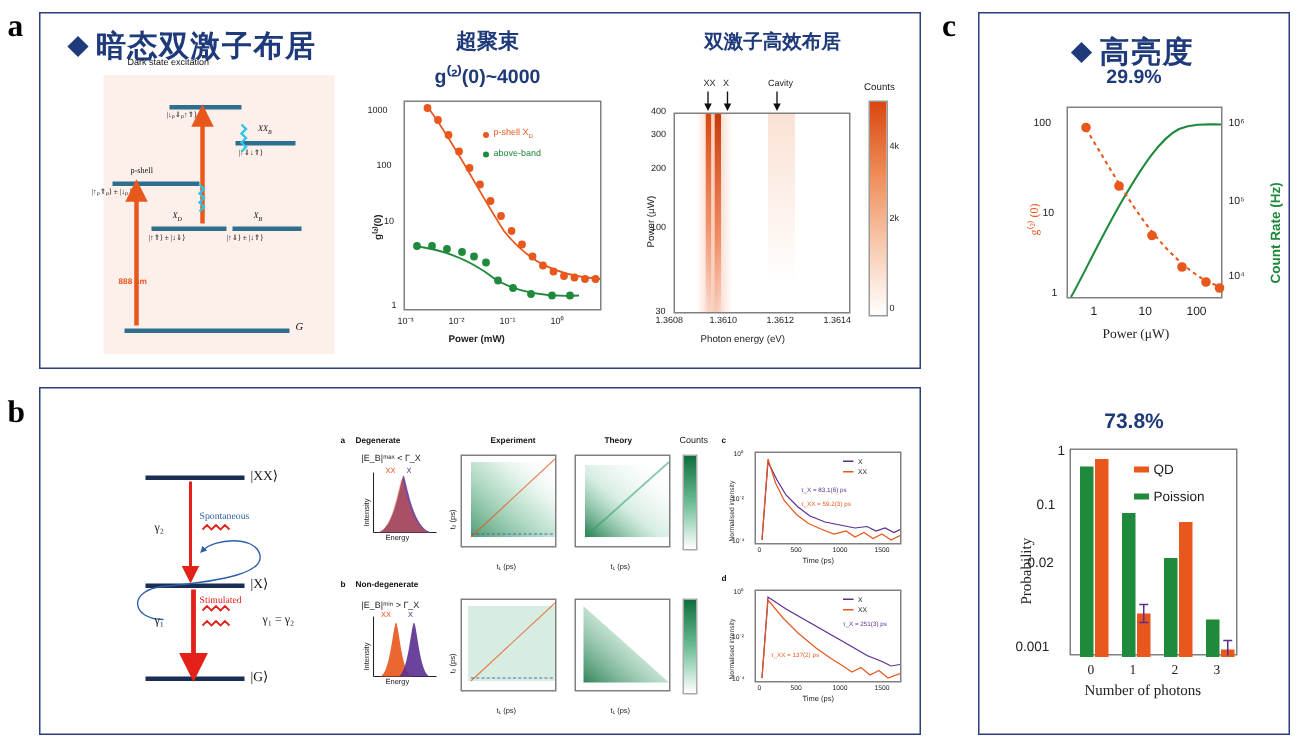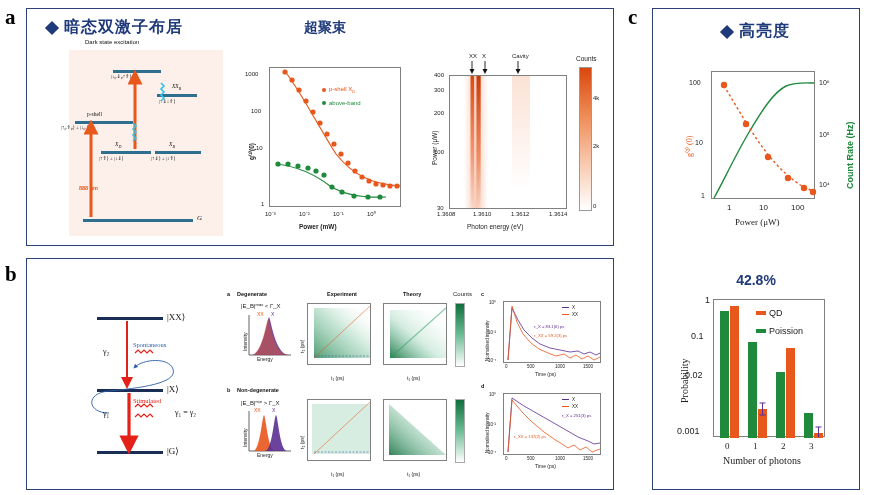--- a/index.html
+++ b/index.html
@@ -1,21 +1,21 @@
 <!DOCTYPE html>
 <html><head>
 <meta charset="utf-8">
 <style>
   html,body{margin:0;padding:0;background:#ffffff;}
   body{width:869px;height:495px;font-family:"Liberation Sans",sans-serif;color:#1a1a1a;position:relative;overflow:hidden;}
   .panel{position:absolute;border:1.5px solid #2b3f7a;background:#fff;box-sizing:border-box;}
   .panel-letter{position:absolute;font-family:"Liberation Serif",serif;font-weight:bold;font-size:21px;color:#000;}
   .sec-title{display:flex;align-items:center;justify-content:center;gap:7px;color:#1f3a7a;font-weight:bold;}
   .diamond{width:10px;height:10px;background:#1f3a7a;transform:rotate(45deg);display:inline-block;}
-  .cn{font-size:16px;letter-spacing:1px;}
+  .cn{font-size:20px;letter-spacing:1px;}
   .sub-title{text-align:center;color:#1f3a7a;font-weight:bold;font-size:13px;}
   .plotbox{position:absolute;border:1px solid #808080;background:#fff;box-sizing:border-box;}
   .tick{position:absolute;font-size:6px;color:#222;white-space:nowrap;}
   .axlabel{position:absolute;font-size:6.5px;color:#222;white-space:nowrap;}
   .rot{transform-origin:0 0;}
   svg{display:block;overflow:visible;}
   .lvl{position:absolute;background:#2e6e8e;height:2.5px;}
   .lvllabel{position:absolute;font-size:5.5px;color:#111;white-space:nowrap;font-family:"Liberation Serif",serif;}
   .nm{position:absolute;font-size:5.5px;color:#e8571c;font-weight:bold;}
   .tinyhead{position:absolute;font-size:5.5px;color:#111;font-weight:bold;}
@@ -68,20 +68,21 @@
       <line x1="36" y1="178" x2="36" y2="88" stroke="#e8571c" stroke-width="3" marker-end="url(#oarrow)"></line>
       <line x1="80" y1="110" x2="80" y2="38" stroke="#e8571c" stroke-width="3" marker-end="url(#oarrow)"></line>
       <path d="M78,84 l3,3 l-3,3 l3,3 l-3,3 l3,3 l-3,3" stroke="#2ec5e8" stroke-width="1.6" fill="none"></path>
       <path d="M106,44 l3,3 l-3,3 l3,3 l-3,3 l3,3 l-3,3" stroke="#2ec5e8" stroke-width="1.6" fill="none"></path>
     </svg>
     <div class="nm" style="left:24px;top:146px;">888 nm</div>
   </div>
 
   <div style="position:absolute;left:208px;top:6px;width:180px;height:226px;">
     <div class="sub-title" style="margin-top:4px;font-size:14px;">超聚束</div>
+    <div class="sub-title" style="margin-top:4px;font-size:13px;">g⁽²⁾(0)~4000</div>
 
     <div class="plotbox" style="left:34px;top:52px;width:132px;height:140px;">
       <svg width="132" height="140" viewBox="0 0 132 140">
         <path d="M14,2 C30,22 48,58 66,86 C82,106 100,116 130,118" stroke="#e8571c" stroke-width="1.2" fill="none"></path>
         <path d="M6,96 C24,98 42,104 60,118 C76,128 96,130 116,129" stroke="#1f8a3c" stroke-width="1.2" fill="none"></path>
         <g fill="#e8571c">
           <circle cx="15" cy="4" r="2.6"></circle>
             <circle cx="22" cy="12" r="2.6"></circle>
             <circle cx="29" cy="22" r="2.6"></circle>
           <circle cx="36" cy="33" r="2.6"></circle>
@@ -128,20 +129,21 @@
     <div class="tick" style="left:26px;top:186px;">1</div>
     <div class="tick" style="left:30px;top:195px;">10⁻³</div>
     <div class="tick" style="left:64px;top:195px;">10⁻²</div>
     <div class="tick" style="left:98px;top:195px;">10⁻¹</div>
     <div class="tick" style="left:132px;top:195px;">10⁰</div>
     <div class="axlabel" style="left:64px;top:208px;font-weight:bold;">Power (mW)</div>
     <div class="axlabel rot" style="left:12px;top:145px;transform:rotate(-90deg);font-weight:bold;">g⁽²⁾(0)</div>
   </div>
 
   <div style="position:absolute;left:392px;top:6px;width:192px;height:226px;">
+    <div class="sub-title" style="margin-top:4px;font-size:13px;">双激子高效布居</div>
 
     <div class="tick" style="left:50px;top:38px;">XX</div>
     <div class="tick" style="left:63px;top:38px;">X</div>
     <div class="tick" style="left:93px;top:38px;">Cavity</div>
     <svg style="position:absolute;left:0;top:46px;" width="192" height="14">
       <g stroke="#111" stroke-width="0.9" fill="none">
         <line x1="53" y1="0" x2="53" y2="9"></line>
           <polygon points="50.5,8 55.5,8 53,13" fill="#111" stroke="none"></polygon>
         <line x1="66" y1="0" x2="66" y2="9"></line>
           <polygon points="63.5,8 68.5,8 66,13" fill="#111" stroke="none"></polygon>
@@ -397,20 +399,21 @@
   </div>
 </div>
 
 <div class="panel-letter" style="left:628px;top:5px;">c</div>
 <div class="panel" style="left:652px;top:8px;width:208px;height:482px;">
 
   <div class="sec-title" style="position:absolute;left:0;right:0;top:12px;">
     <span class="diamond"></span>
     <span class="cn">高亮度</span>
   </div>
+  <div class="sub-title" style="position:absolute;left:0;right:0;top:34px;font-size:13px;">29.9%</div>
 
   <div style="position:absolute;left:8px;top:52px;width:194px;height:180px;">
     <div class="plotbox" style="left:50px;top:10px;width:104px;height:128px;">
       <svg width="104" height="128" viewBox="0 0 104 128">
         <path d="M2,126 C10,112 22,86 36,62 C50,38 62,20 74,14 C84,10 94,11 102,11" stroke="#1f8a3c" stroke-width="1.4" fill="none"></path>
         <path d="M12,14 C22,30 32,48 44,66 C56,84 70,100 84,110 C92,116 98,118 102,119" stroke="#e8571c" stroke-width="1.4" fill="none" stroke-dasharray="2.5,2.5"></path>
         <g fill="#e8571c">
           <circle cx="12" cy="13" r="3.2"></circle>
             <circle cx="34" cy="52" r="3.2"></circle>
             <circle cx="56" cy="85" r="3.2"></circle>
@@ -427,21 +430,21 @@
     <div class="tick" style="left:158px;top:70px;font-size:7px;">10⁵</div>
     <div class="tick" style="left:158px;top:120px;font-size:7px;">10⁴</div>
     <div class="tick" style="left:66px;top:142px;font-size:8px;">1</div>
     <div class="tick" style="left:98px;top:142px;font-size:8px;">10</div>
     <div class="tick" style="left:130px;top:142px;font-size:8px;">100</div>
     <div class="axlabel" style="left:74px;top:156px;font-size:9px;font-family:'Liberation Serif',serif;">Power (μW)</div>
     <div class="axlabel rot" style="left:22px;top:96px;transform:rotate(-90deg);font-size:8px;color:#e8571c;font-family:'Liberation Serif',serif;">g⁽²⁾ (0)</div>
     <div class="axlabel rot" style="left:184px;top:128px;transform:rotate(-90deg);font-size:9px;color:#1f8a3c;font-weight:bold;">Count Rate (Hz)</div>
   </div>
 
-  <div class="sub-title" style="position:absolute;left:0;right:0;top:263px;font-size:14px;">42.8%</div>
+  <div class="sub-title" style="position:absolute;left:0;right:0;top:263px;font-size:14px;">73.8%</div>
 
   <div style="position:absolute;left:8px;top:284px;width:194px;height:190px;">
     <div class="plotbox" style="left:52px;top:6px;width:112px;height:138px;">
       <svg width="112" height="138" viewBox="0 0 112 138">
 
         <rect x="6" y="11" width="9" height="127" fill="#1f8a3c"></rect>
         <rect x="16" y="6" width="9" height="132" fill="#e8571c"></rect>
 
         <rect x="34" y="42" width="9" height="96" fill="#1f8a3c"></rect>
         <rect x="44" y="109" width="9" height="29" fill="#e8571c"></rect>

